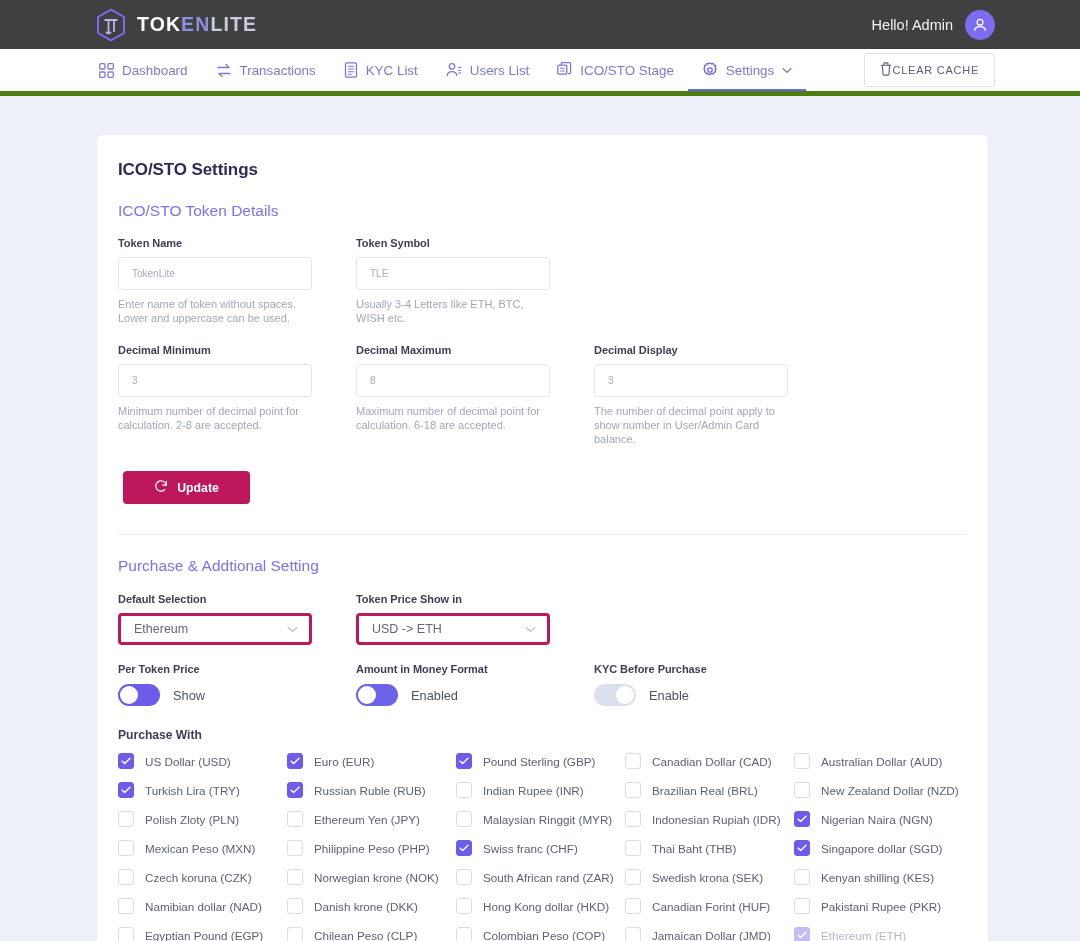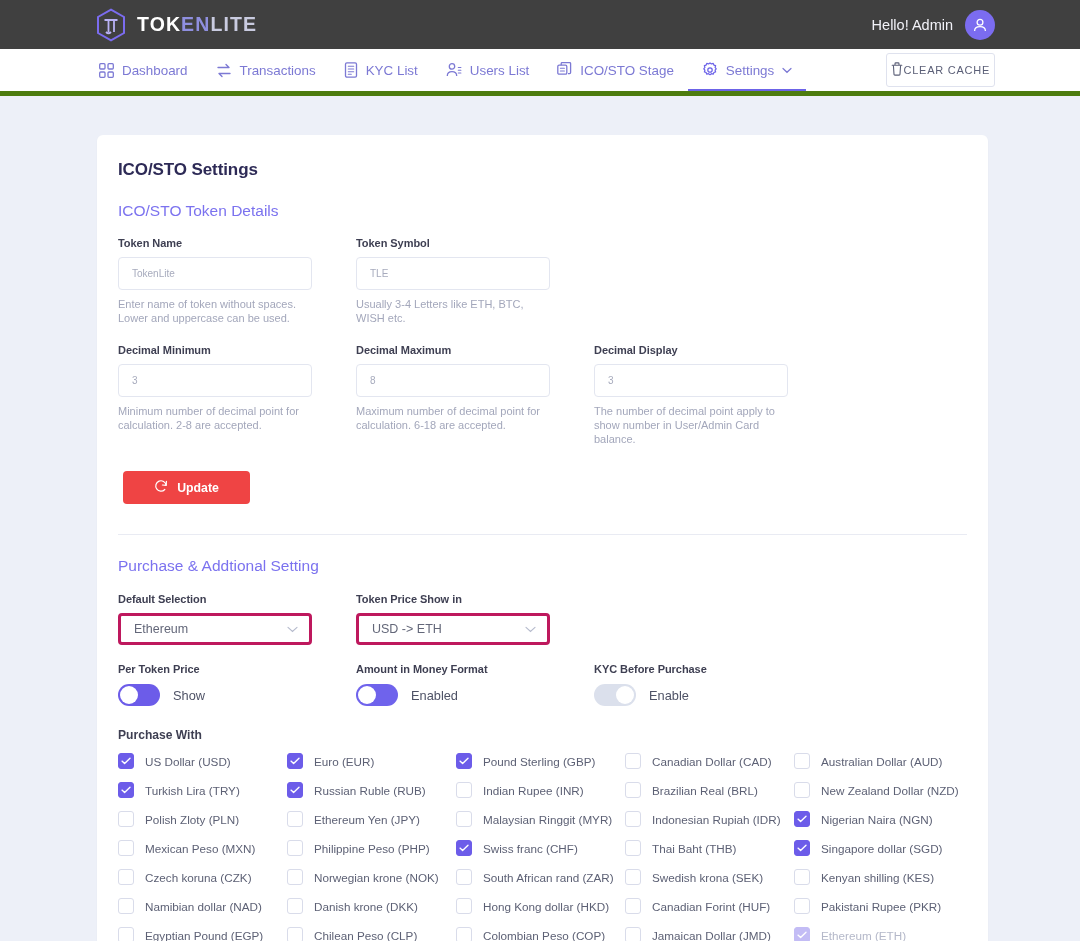--- a/index.html
+++ b/index.html
@@ -47,21 +47,21 @@
   .navitem.active::after {
     content: ""; position: absolute; left: 0; right: 0; bottom: 0;
     height: 2.5px; background: #6c63e8;
   }
   .navitem svg { display: block; }
   .nav-right { display: flex; align-items: center; }
   .clear-cache {
     display: flex; align-items: center; gap: 1px;
     border: 1px solid #dfe2ee; background: #fff; color: #5b5f77;
     font-size: 11px; letter-spacing: 0.75px; font-weight: 500;
-    padding: 8px 4px; border-radius: 3px; cursor: pointer;
+    padding: 8px 15px; border-radius: 3px; cursor: pointer;
   }
 
   
   .page { padding: 39px 0 0 0; display:flex; justify-content:flex-start; }
   .card {
     margin-left: 97px; width: 891px;
     background: #fff; border-radius: 6px;
     padding: 25px 21px 0 21px;
     box-shadow: 0 1px 2px rgba(40,40,80,0.04);
   }
@@ -93,21 +93,21 @@
     border: 3px solid #be185d; border-radius: 4px;
     display: flex; align-items: center; justify-content: space-between;
     padding: 0 11px 0 13px; font-size: 12.5px; color: #636779; background:#fff;
     cursor: pointer;
   }
 
   
   .btn-update {
     margin-top: 25px; margin-left: 5px;
     width: 127px; height: 33px; border-radius: 4px;
-    background: #ef4444; color: #ffffff;
+    background: #be185d; color: #ffffff;
     display: flex; align-items: center; justify-content: center; gap: 9px;
     font-size: 12.3px; font-weight: bold; cursor: pointer; border: none;
   }
 
   .divider { margin: 30px 0 0 0; height: 1px; background: #e9ebf3; width: 849px; }
 
   
   .toggle-row { display: flex; margin-top: 18px; }
   .tcol { width: 218px; margin-right: 20px; }
   .switchwrap { display: flex; align-items: center; gap: 13px; margin-top: 9px; }

